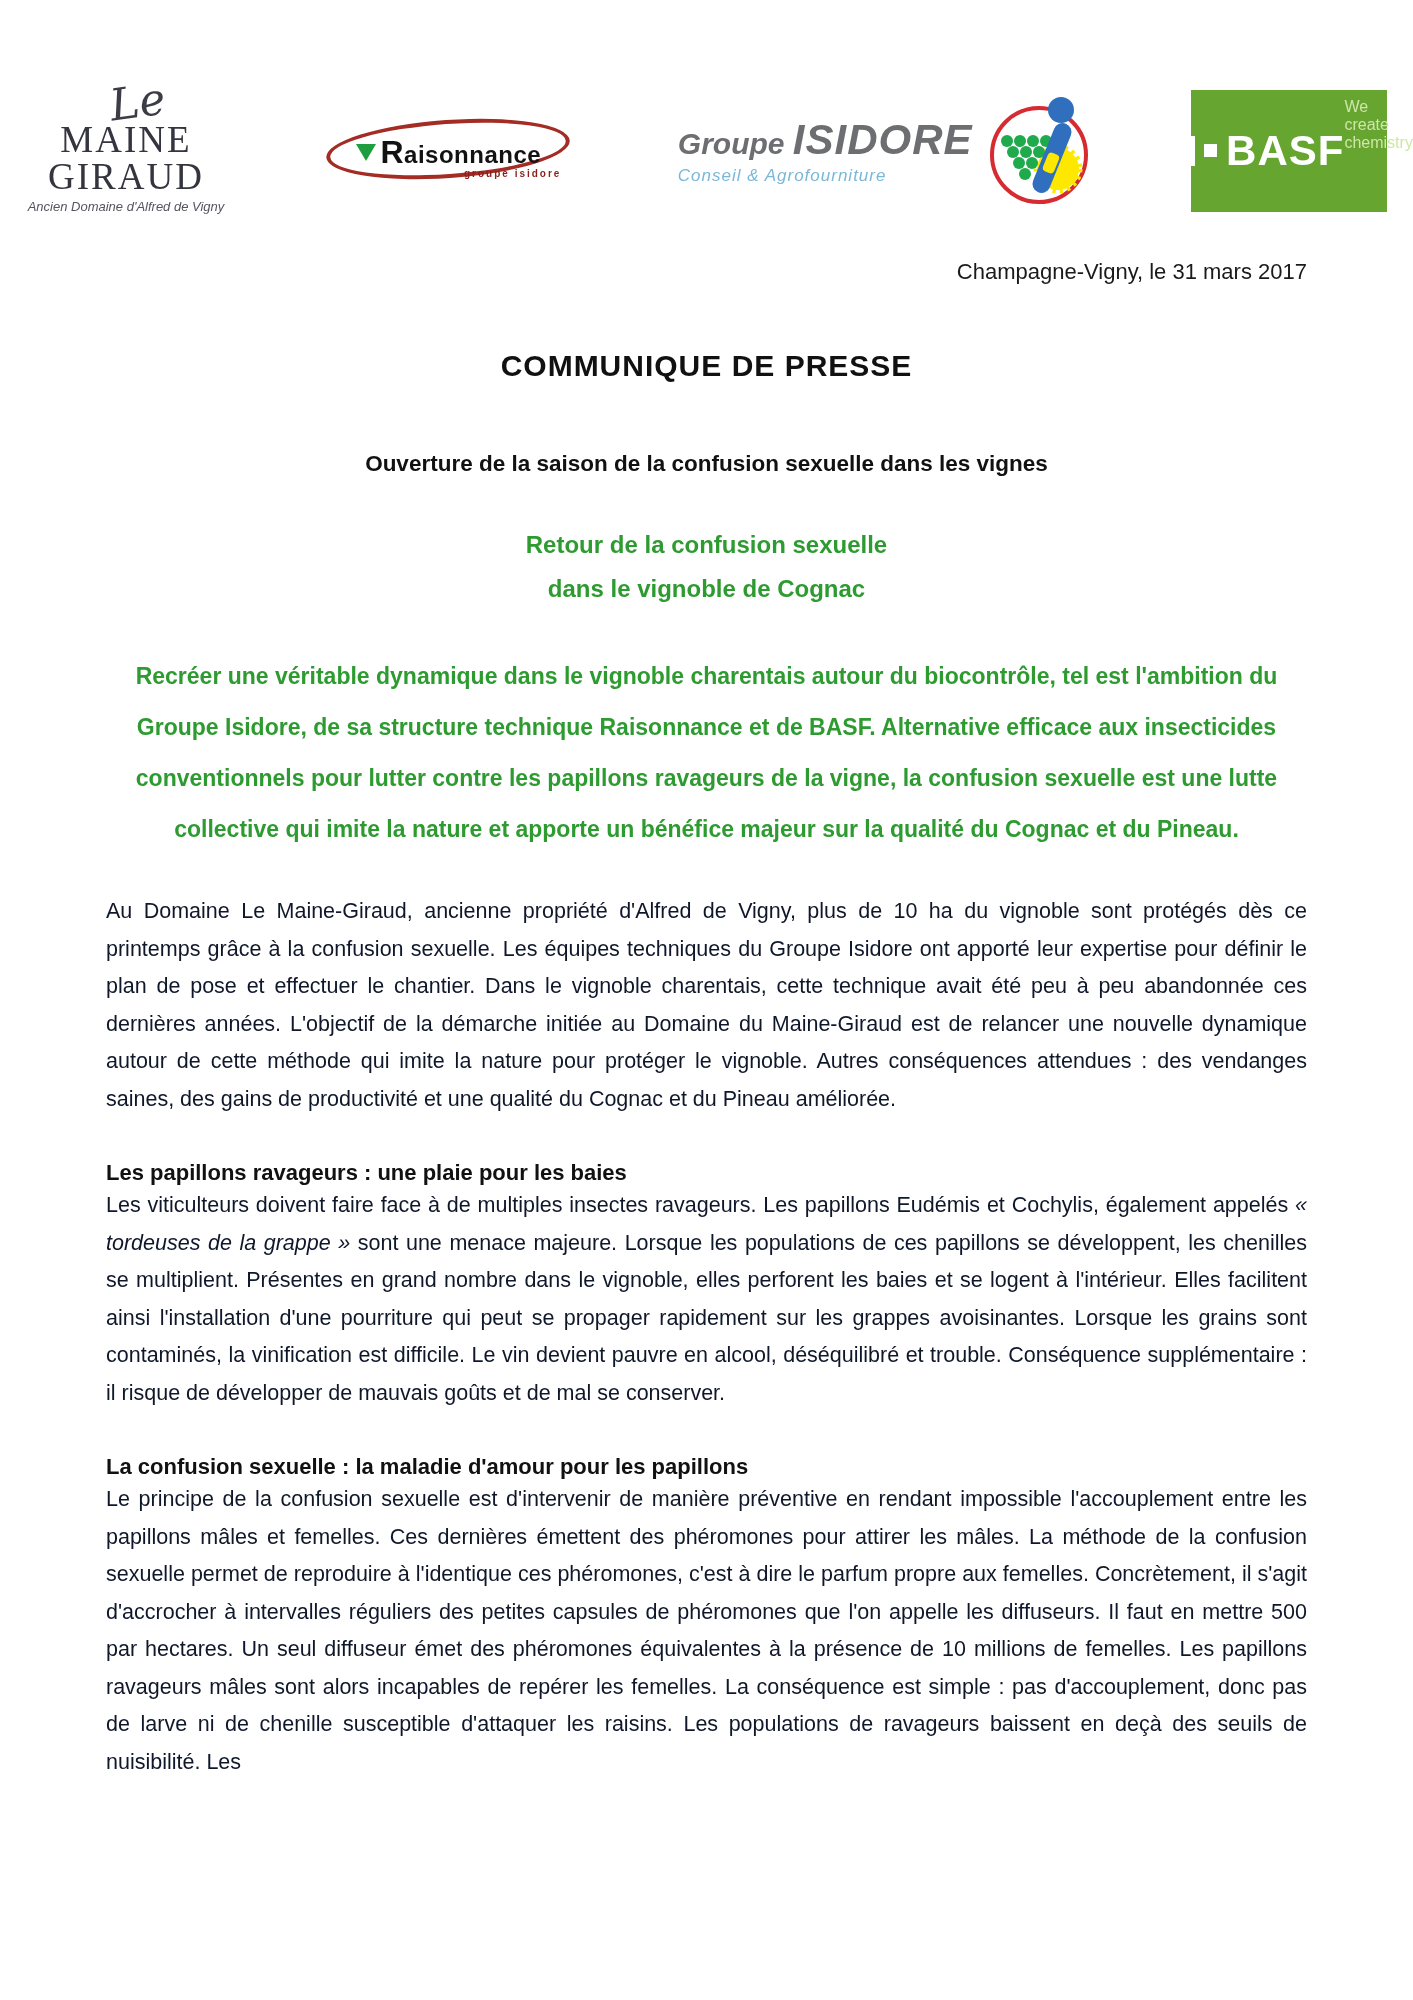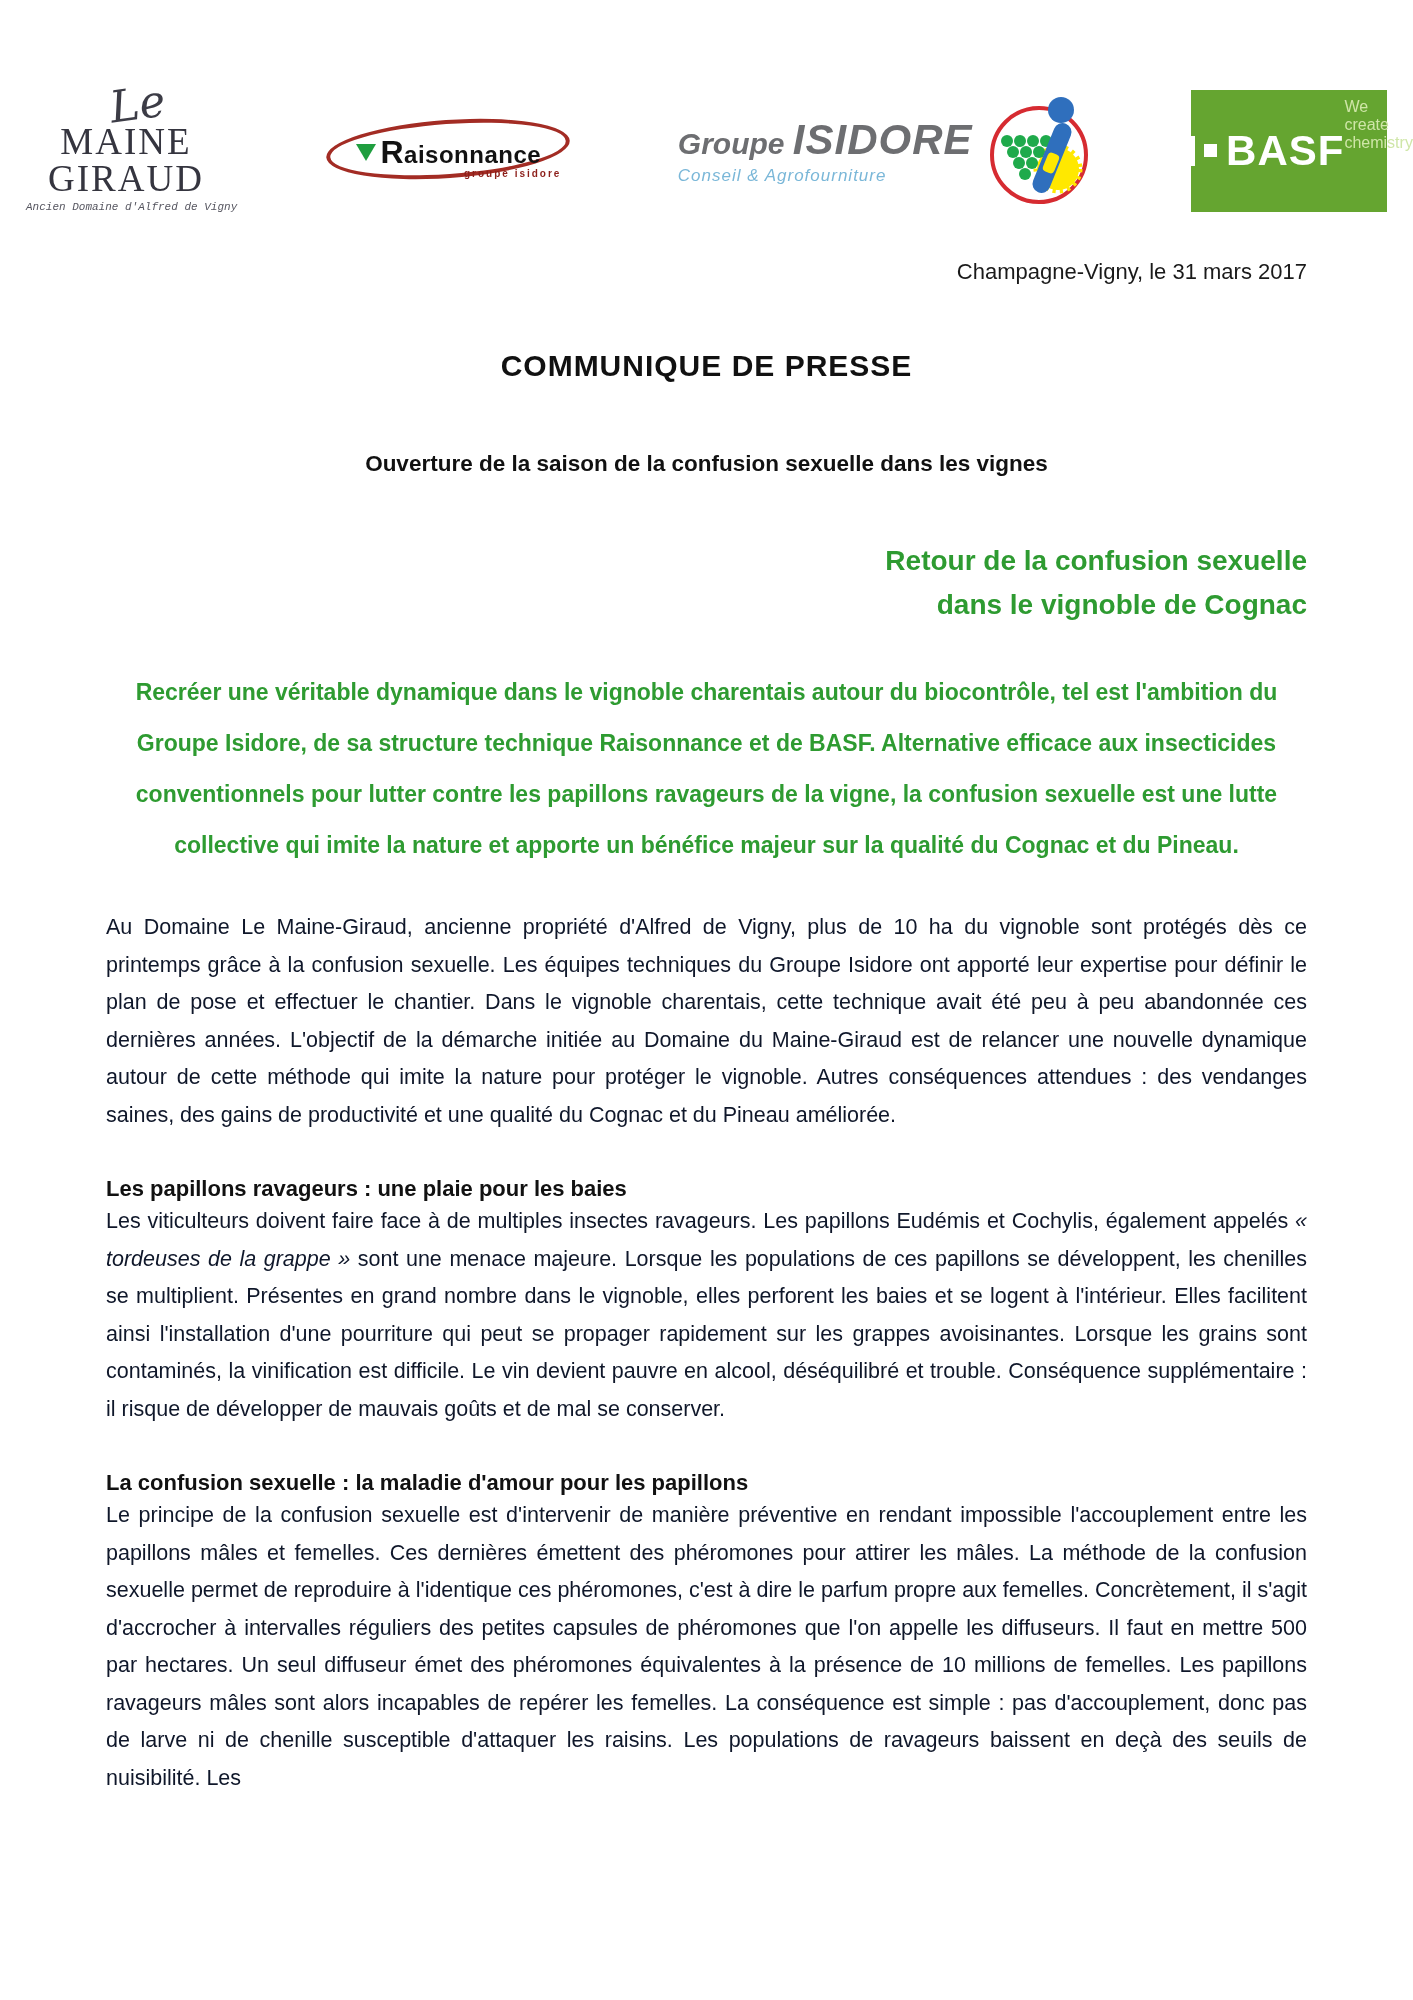--- a/index.html
+++ b/index.html
@@ -13,21 +13,21 @@
 
   
   .logo-band {
     margin:68px 26px 0 26px; height:165px;
     display:flex; align-items:center; justify-content:space-between;
   }
   
   .logo-mg { width:200px; text-align:center; color:#35353f; font-family:"Liberation Serif", serif; position:relative; }
   .logo-mg .script-le { font-family:"DejaVu Serif", serif; font-style:italic; font-size:44px; line-height:30px; color:#3c3c46; transform:rotate(-8deg); display:inline-block; margin-left:24px; }
   .logo-mg .mg-line { font-size:37px; letter-spacing:2px; line-height:37px; font-weight:400; }
-  .logo-mg .mg-tagline { font-family:Liberation Mono, monospace; font-style:italic; font-size:11px; color:#55555f; margin-top:4px; white-space:nowrap; }
+  .logo-mg .mg-tagline { font-family:Liberation Sans, sans-serif; font-style:italic; font-size:13px; color:#55555f; margin-top:4px; white-space:nowrap; }
   
   .logo-rs { position:relative; width:255px; height:90px; }
   .logo-rs .ellipse { position:absolute; left:2px; top:14px; width:244px; height:58px; border:4px solid #a32c24; border-radius:50%; transform:rotate(-4deg); }
   .logo-rs .rs-row { position:absolute; left:32px; top:28px; display:flex; align-items:center; }
   .logo-rs .tri { width:0; height:0; border-left:10px solid transparent; border-right:10px solid transparent; border-top:17px solid #1f9e3f; margin-right:4px; }
   .logo-rs .rs-name { font-weight:bold; color:#121212; font-size:24px; letter-spacing:0.5px; }
   .logo-rs .rs-name::first-letter { font-size:32px; }
   .logo-rs .rs-sub { position:absolute; right:18px; top:62px; font-size:10px; font-weight:bold; color:#8c1f1a; letter-spacing:2px; }
   
   .logo-is { display:flex; align-items:center; gap:12px; }
@@ -41,21 +41,21 @@
   .logo-basf .row { display:flex; align-items:center; gap:9px; }
   .logo-basf .sq-hollow { width:30px; height:30px; border:7px solid #ffffff; }
   .logo-basf .sq-solid { width:13px; height:13px; background:#ffffff; }
   .logo-basf .basf-name { color:#ffffff; font-weight:bold; font-size:42px; letter-spacing:1px; line-height:40px; }
   .logo-basf .basf-tag { color:#cfe6a8; font-size:16px; margin-top:8px; }
 
   
   .date-line { margin-top:26px; text-align:right; font-size:22px; color:#1a1a1a; }
   .doc-title { margin-top:64px; text-align:center; font-size:30px; font-weight:bold; letter-spacing:1px; color:#111; }
   .doc-subtitle { margin-top:68px; text-align:center; font-size:22.5px; font-weight:bold; color:#111; }
-  .headline { margin-top:62px; text-align:right; font-size:28px; font-weight:bold; line-height:44px; }
+  .headline { margin-top:46px; text-align:center; font-size:24px; font-weight:bold; line-height:44px; }
   .green { color:#2e9b31; }
   .lead { margin-top:40px; text-align:center; font-size:23px; font-weight:bold; line-height:51px; }
   .para { margin-top:38px; text-align:justify; font-size:21.5px; line-height:37.5px; color:#0f172a; }
   .section-heading { margin-top:42px; font-size:22px; font-weight:bold; color:#111; }
   .para.tight { margin-top:1px; }
   .italic { font-style:italic; }
 </style>
 </head>
 <body>
 

